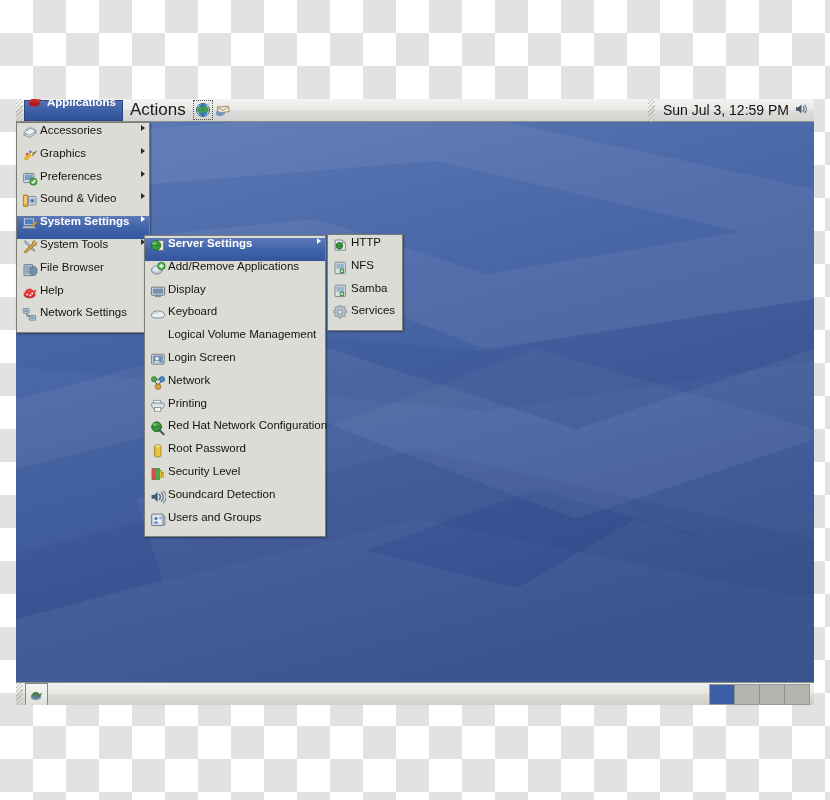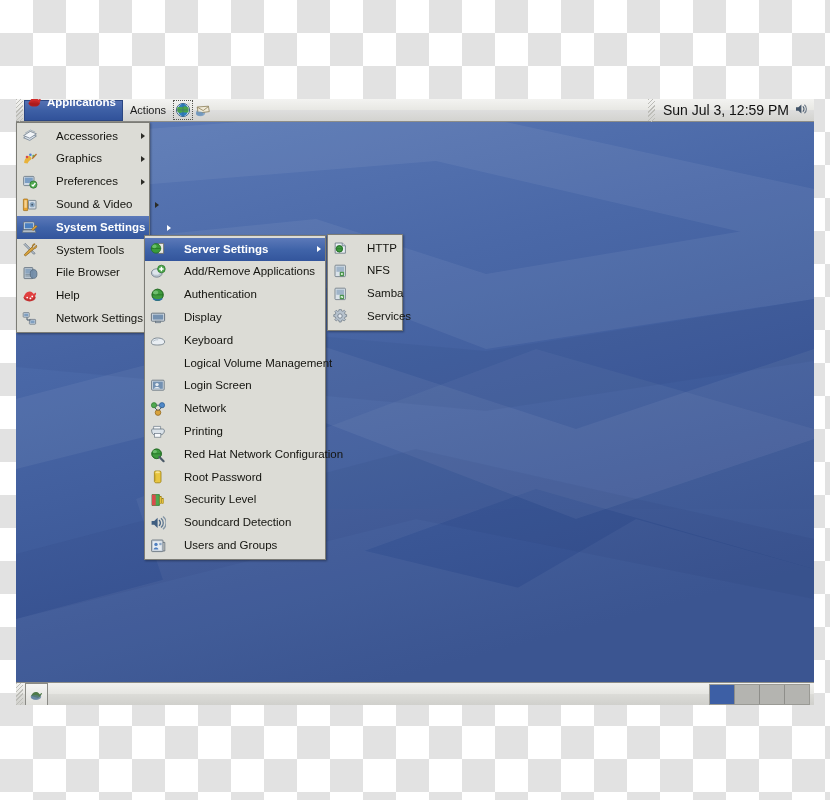--- a/index.html
+++ b/index.html
@@ -63,21 +63,21 @@
     color: #ffffff;
     font-weight: bold;
     font-size: 11.5px;
     box-sizing: border-box;
     cursor: default;
   }
   #actions-menu {
     padding: 0 7px;
     height: 34px;
     display: flex; align-items: center;
-    font-size: 11px;
+    font-size: 17px;
     color: #1a1a1a;
     cursor: default;
   }
   .launcher {
     width: 20px; height: 20px;
     display: flex; align-items: center; justify-content: center;
     cursor: default;
   }
   .launcher.selected { outline: 1px dotted #55554f; outline-offset: -1px; }
   #panel-spacer { flex: 1 1 auto; height: 23px; }
@@ -136,24 +136,24 @@
     font-size: 11.5px;
     color: #14140f;
     z-index: 50;
   }
   #applications-popup { left: 16px; top: 122px; width: 132px; }
   #system-settings-popup { left: 144px; top: 235px; width: 180px; }
   #server-settings-popup { left: 327px; top: 234px; width: 74px; }
 
   .menu-item {
     display: flex;
-    align-items: center;
+    align-items: flex-start;
     height: 22.8px;
     padding: 0 4px 0 5px;
-    gap: 18px;
+    gap: 2px;
     white-space: nowrap;
     cursor: default;
     position: relative;
   }
   .menu-item .mlabel { flex: 1 1 auto; line-height: 1; }
   .menu-item.selected {
     background: linear-gradient(to bottom,#5c79b9 0%,#4064a9 50%,#33559c 100%);
     color: #ffffff;
     font-weight: bold;
   }
@@ -400,30 +400,20 @@
     <div class="menu-item">
       <svg class="micon" viewBox="0 0 16 16">
         <ellipse cx="6.8" cy="9.0" rx="5.4" ry="4.2" fill="#b9c4cf" stroke="#66737f" stroke-width="0.7"></ellipse>
         <ellipse cx="6.2" cy="8.2" rx="3.6" ry="2.6" fill="#dde4eb"></ellipse>
         <circle cx="11.4" cy="5.0" r="3.8" fill="#4fa84f" stroke="#2d7a2d" stroke-width="0.8"></circle>
         <path d="M11.4 2.8 L11.4 7.2 M9.2 5.0 L13.6 5.0" stroke="#ffffff" stroke-width="1.4"></path>
       </svg>
       <span class="mlabel">Add/Remove Applications</span>
     </div>
 
-    <div class="menu-item">
-      <svg class="micon" viewBox="0 0 16 16">
-        <circle cx="7.6" cy="7.8" r="5.6" fill="#3f9b3f" stroke="#216b21" stroke-width="0.8"></circle>
-        <path d="M7.6 2.2 A5.6 5.6 0 0 1 7.6 13.4 A5.6 5.6 0 0 1 7.6 2.2" fill="none" stroke="#216b21" stroke-width="0.7"></path>
-        <path d="M2.0 7.8 L13.2 7.8" stroke="#216b21" stroke-width="0.7"></path>
-        <ellipse cx="5.6" cy="5.4" rx="2.6" ry="2.0" fill="#88d188" opacity="0.65"></ellipse>
-        <path d="M3.0 11.4 C5.4 13.6 10.0 13.6 12.2 11.4" fill="none" stroke="#2b6fa8" stroke-width="1.4"></path>
-      </svg>
-      <span class="mlabel">Authentication</span>
-    </div>
 
 
     <div class="menu-item">
       <svg class="micon" viewBox="0 0 16 16">
         <rect x="1.4" y="3.2" width="13.2" height="8.0" rx="0.8" fill="#d3dbe3" stroke="#5f6c78" stroke-width="0.9"></rect>
         <rect x="2.8" y="4.6" width="10.4" height="5.0" fill="#7491b0"></rect>
         <rect x="5.4" y="11.2" width="5.2" height="1.6" fill="#a8b4c0" stroke="#5f6c78" stroke-width="0.6"></rect>
       </svg>
       <span class="mlabel">Display</span>
     </div>

